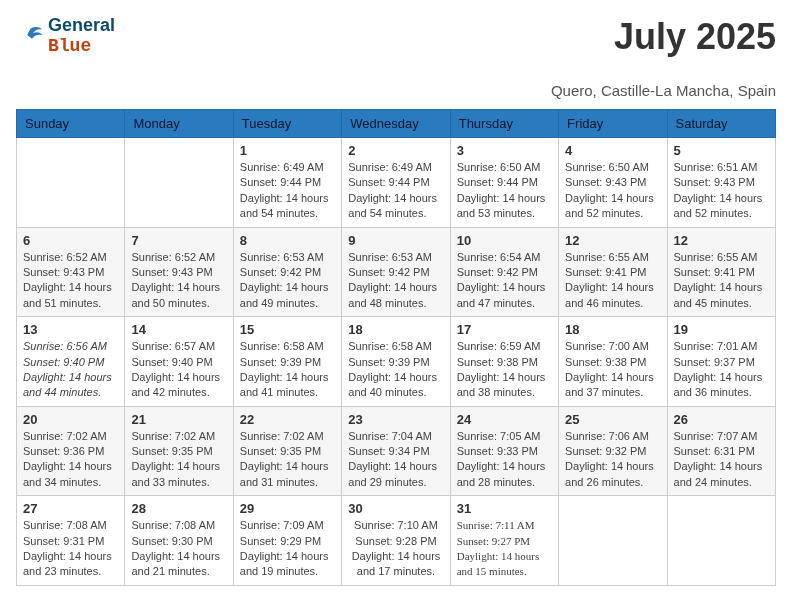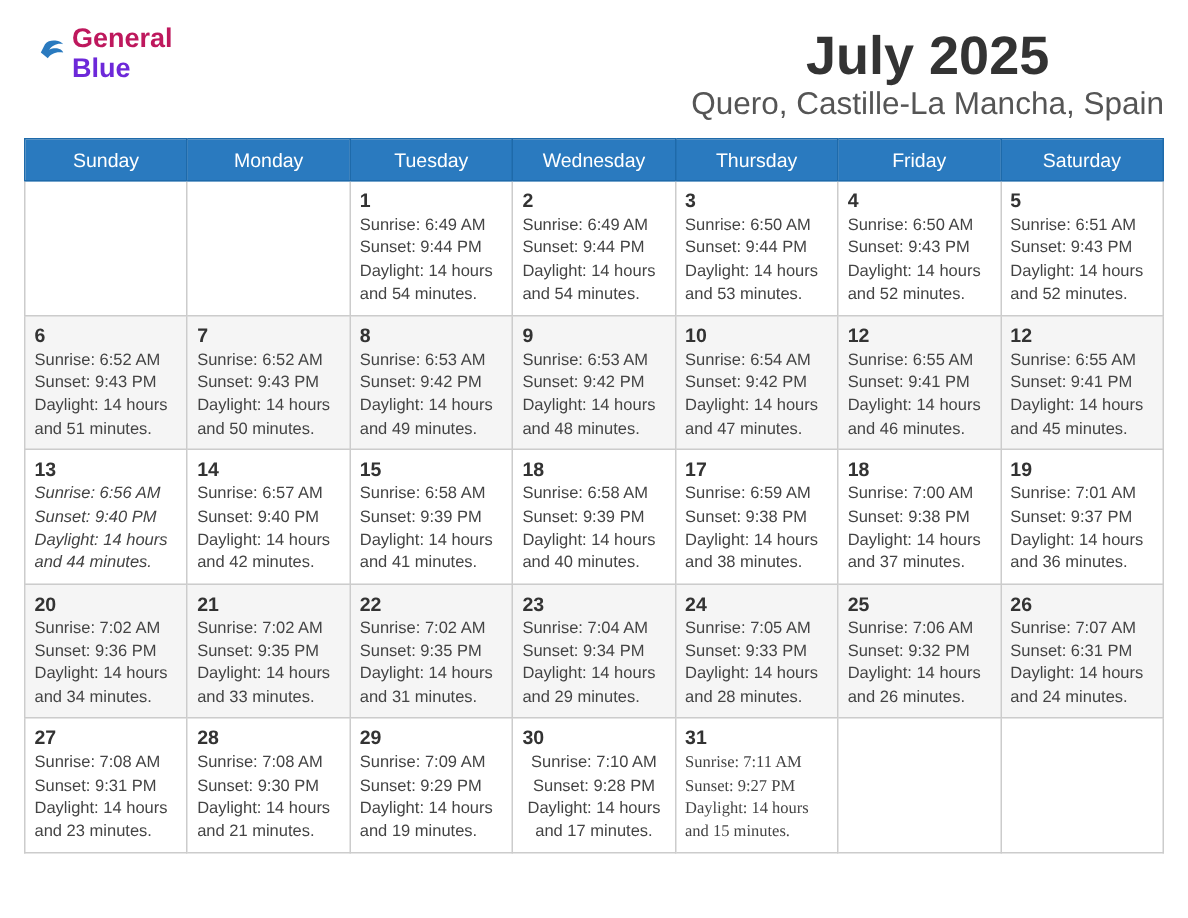--- a/index.html
+++ b/index.html
@@ -21,49 +21,50 @@
       align-items: center;
       gap: 4px;
     }
     .logo-text {
       font-size: 18px;
       font-weight: bold;
       color: #333;
       line-height: 1.1;
     }
     .logo-text span {
-      color: #be185d;
+      color: #0c4a6e;
     }
     .logo-bird {
       width: 28px;
       height: 28px;
     }
     .title-area {
-      text-align: center;
+      text-align: right;
     }
     .month-title {
       font-size: 36px;
       font-weight: bold;
       color: #333;
     }
     .location {
-      font-size: 21px;
+      font-size: 15px;
       color: #555;
+      margin-top: 24px;
     }
     .calendar {
       width: 100%;
       border-collapse: collapse;
       border: 1px solid #ccc;
     }
     .calendar th {
       background: #2a7abf;
-      color: #ffffff;
+      color: #0f172a;
       font-size: 13px;
       padding: 6px 8px;
-      text-align: center;
+      text-align: left;
       border: 1px solid #1e6aaa;
       font-weight: normal;
     }
     .calendar td {
       border: 1px solid #ccc;
       vertical-align: top;
       padding: 5px 6px;
       width: 107px;
       min-height: 80px;
     }
@@ -95,21 +96,21 @@
 </head>
 <body>
 
 <div class="header">
   <div class="logo">
     <svg class="logo-bird" viewBox="0 0 30 30">
       <path d="M15 8 C18 4, 26 5, 28 8 C24 7, 20 9, 18 12 C22 10, 27 11, 28 14 C23 13, 19 15, 17 18 L12 14 Z" fill="#2a7abf"></path>
     </svg>
     <div>
       <div class="logo-text"><span>General</span></div>
-      <div class="logo-text"><span style="color:#6d28d9;">Blue</span></div>
+      <div class="logo-text"><span style="color:#c2410c;font-family:Liberation Mono, monospace;">Blue</span></div>
     </div>
   </div>
   <div class="title-area">
     <div class="month-title">July 2025</div>
     <div class="location">Quero, Castille-La Mancha, Spain</div>
   </div>
 </div>
 
 <table class="calendar">
   <thead>

